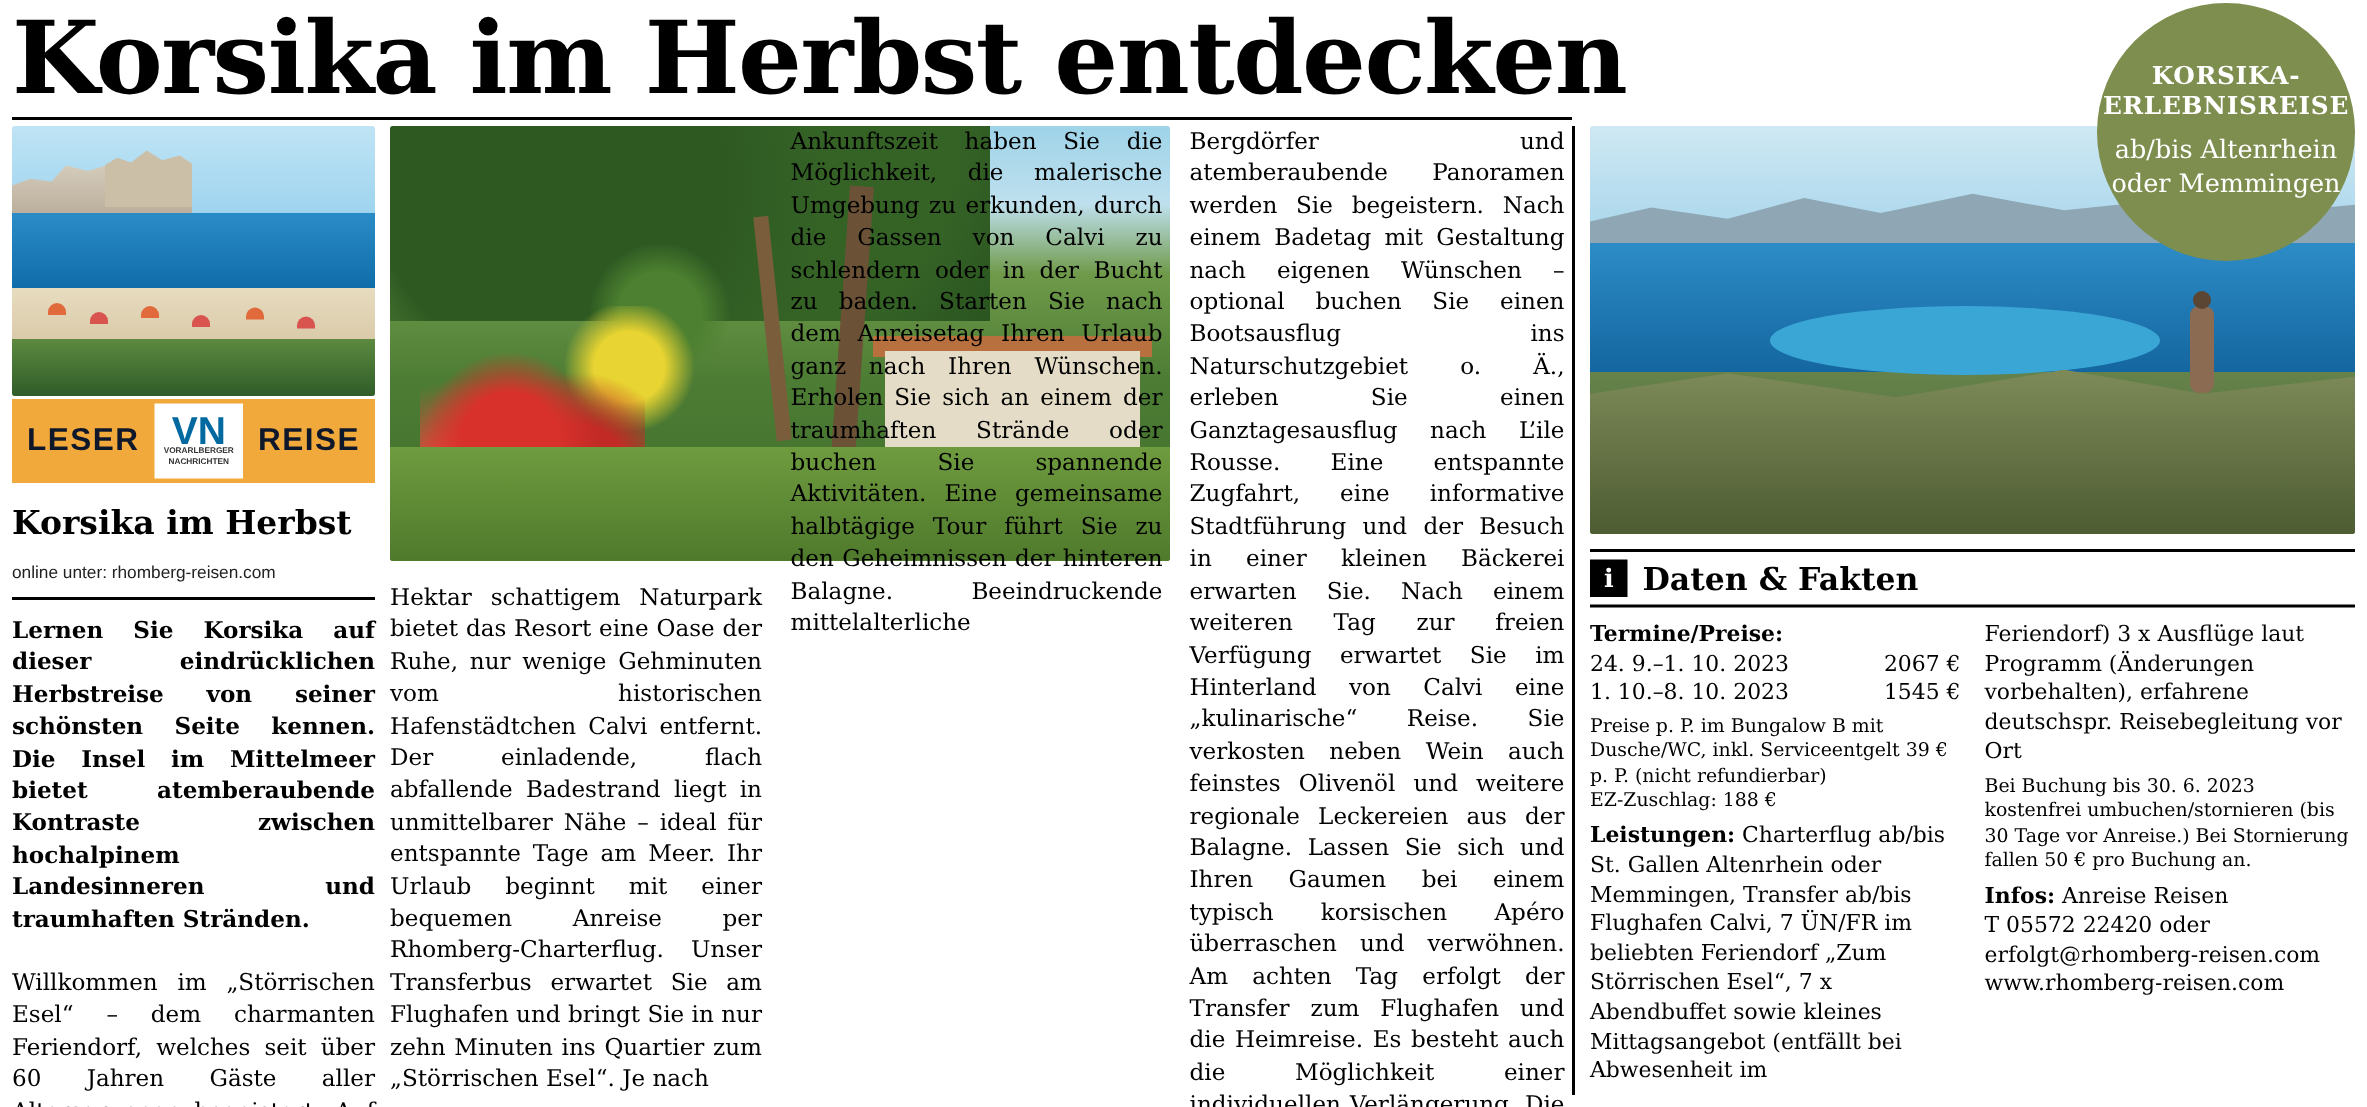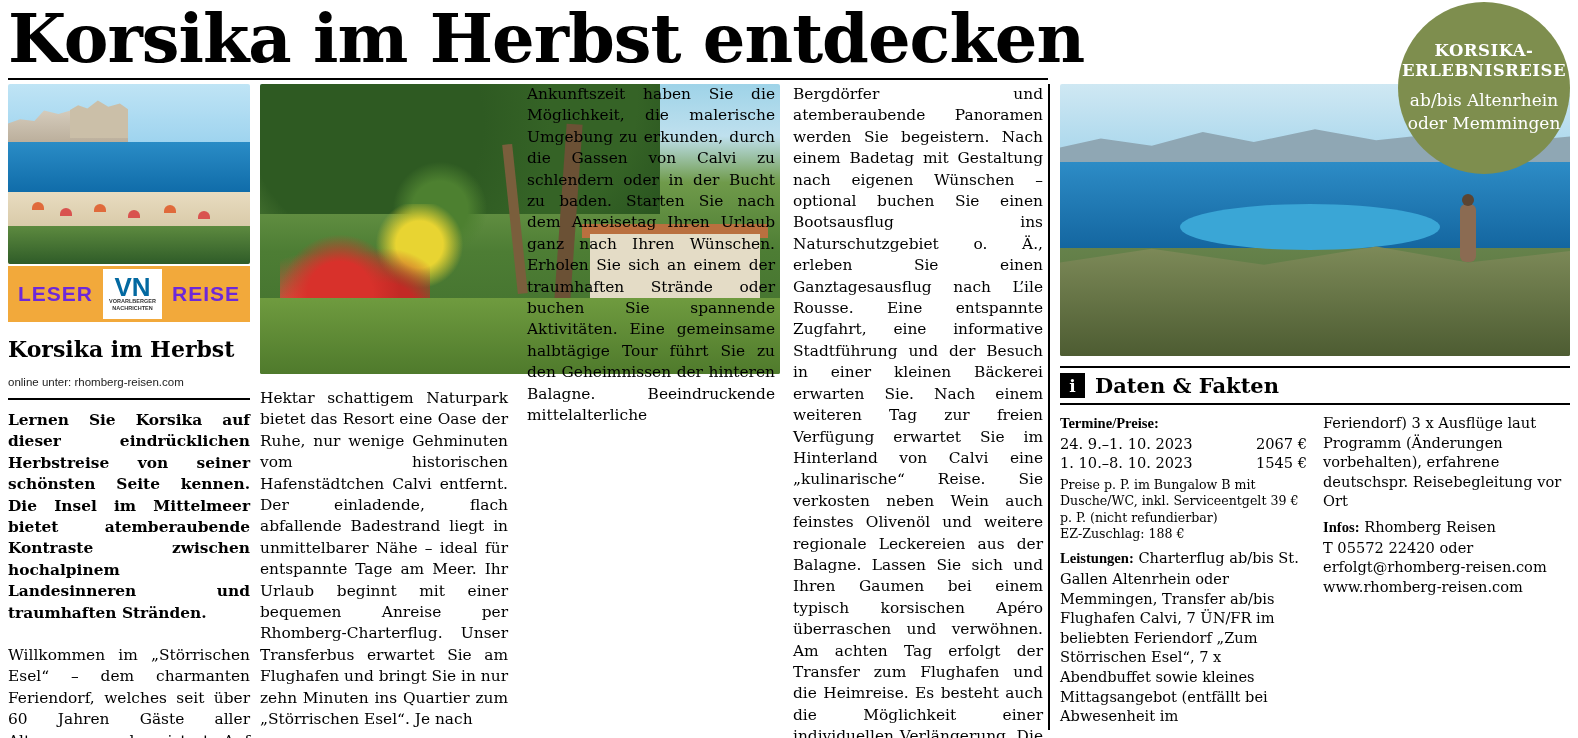--- a/index.html
+++ b/index.html
@@ -37,21 +37,21 @@
     background:linear-gradient(#5d8a3f,#2f5c28);}
   .img-calvi .umb{position:absolute;width:12px;height:8px;border-radius:8px 8px 0 0;background:#e06a3b;}
   .img-calvi .umb.b{background:#d9534f;}
 
   .leser-box{
     width:242px;height:56px;background:#f2a93b;margin-top:2px;position:relative;
     display:flex;align-items:center;justify-content:space-between;
   }
   .leser-box .lbl{
     font-family:"Liberation Sans", sans-serif;font-weight:bold;font-size:21px;
-    color:#6d28d9;letter-spacing:1px;padding:0 10px;
+    color:#0f172a;letter-spacing:1px;padding:0 10px;
   }
   .vn-badge{
     width:62px;height:50px;background:#ffffff;display:flex;flex-direction:column;
     align-items:center;justify-content:center;
   }
   .vn-badge .vn{
     font-family:"Liberation Sans", sans-serif;font-weight:bold;font-size:26px;
     color:#0369a1;line-height:22px;
   }
   .vn-badge .vnsub{
@@ -137,21 +137,21 @@
   }
   .info-i{
     width:25px;height:25px;background:#000;color:#fff;display:flex;align-items:center;justify-content:center;
     font-family:"DejaVu Serif", serif;font-weight:bold;font-size:17px;
   }
   .facts-title{font-family:"DejaVu Serif", serif;font-weight:bold;font-size:21px;}
 
   .facts-cols{display:flex;gap:16px;margin-top:8px;}
   .fcol{width:247px;font-family:"DejaVu Serif", serif;font-size:14.6px;line-height:19.6px;color:#000;}
   .fcol p{margin:0;}
-  .fcol b{font-weight:bold;font-family:Liberation Serif, serif;}
+  .fcol b{font-weight:bold;}
   .fine{font-size:12.6px;line-height:16.4px;}
   .price-row{display:flex;justify-content:space-between;}
 
   .logo{position:relative;margin-top:12px;height:64px;}
   .logo .word{
     font-family:"DejaVu Sans", sans-serif;font-weight:bold;font-size:44px;letter-spacing:-1px;color:#2b2b2b;
   }
   .logo .pin{
     position:absolute;left:84px;top:6px;width:26px;height:26px;border-radius:50% 50% 50% 0;
     transform:rotate(-45deg);background:#6fa539;
@@ -249,22 +249,23 @@
         </div>
         <p class="fine" style="margin-top:4px;white-space:pre-line">Preise p. P. im Bungalow B mit Dusche/WC, inkl. Serviceentgelt 39 € p. P. (nicht refundierbar)
 EZ-Zuschlag: 188 €</p>
         <p style="margin-top:6px">
           <b>Leistungen:</b><span> Charterflug ab/bis St. Gallen Altenrhein oder Memmingen, Transfer ab/bis Flughafen Calvi, 7 ÜN/FR im beliebten Feriendorf „Zum Störrischen Esel“, 7 x Abendbuffet sowie kleines Mittagsangebot (entfällt bei Abwesenheit im</span>
         </p>
       </div>
 
       <div class="fcol">
         <p>Feriendorf) 3 x Ausflüge laut Programm (Änderungen vorbehalten), erfahrene deutschspr. Reisebegleitung vor Ort</p>
+        <p class="fine" style="margin-top:5px">Bei Buchung bis 30. 6. 2023 kostenfrei umbuchen/stornieren (bis 30 Tage vor Anreise.) Bei Stornierung fallen 50 € pro Buchung an.</p>
         <p style="margin-top:6px">
-          <b>Infos:</b><span> Rhomberg Reisen</span>
+          <b>Infos:</b><span> Anreise Reisen</span>
         </p>
         <p>T 05572 22420 oder</p>
         <p>erfolgt@rhomberg-reisen.com</p>
         <p>www.rhomberg-reisen.com</p>
       </div>
     </div>
 
     <div class="logo">
       <div class="word">rhomberg</div>
       <div class="pin"></div>

